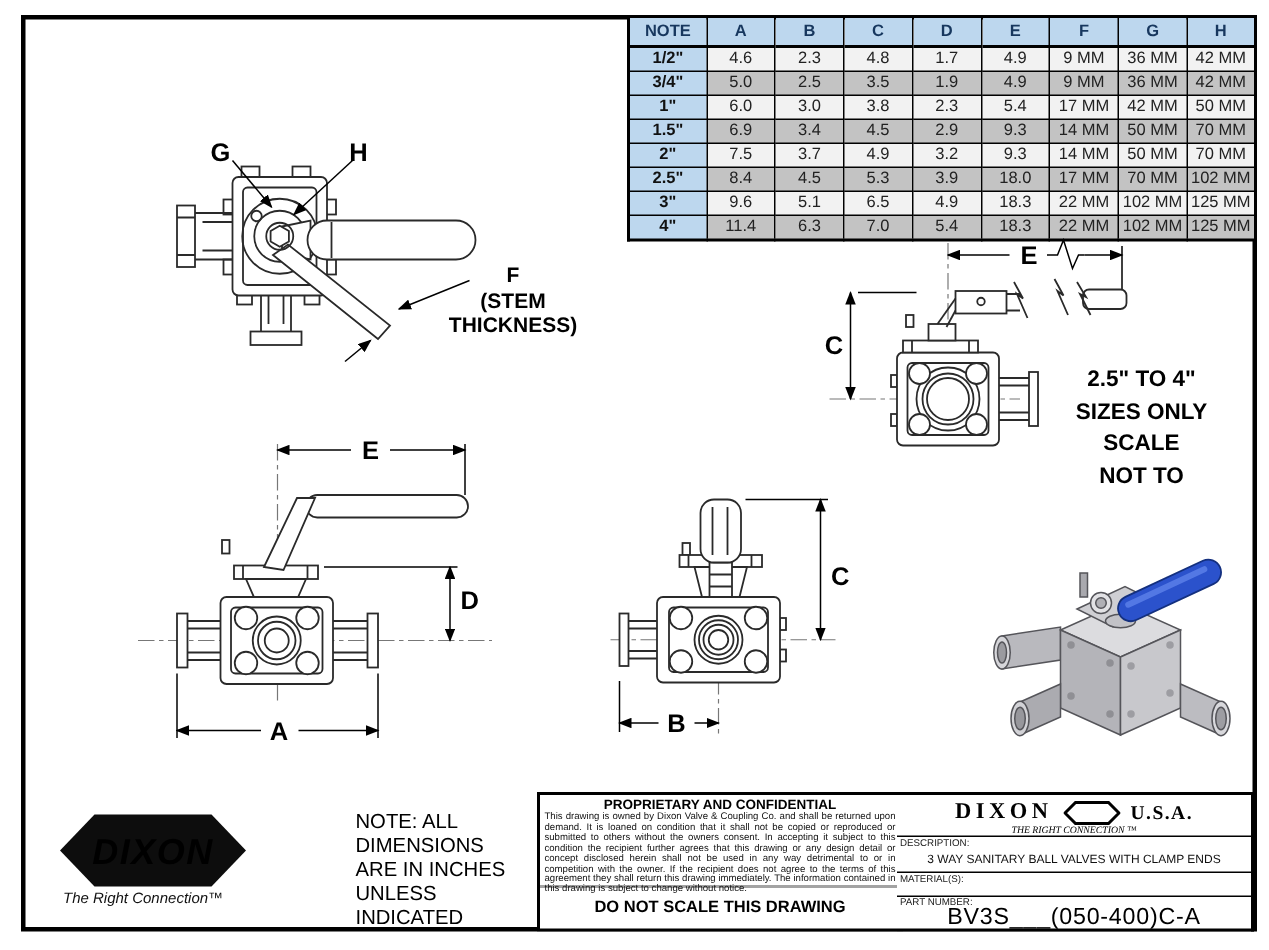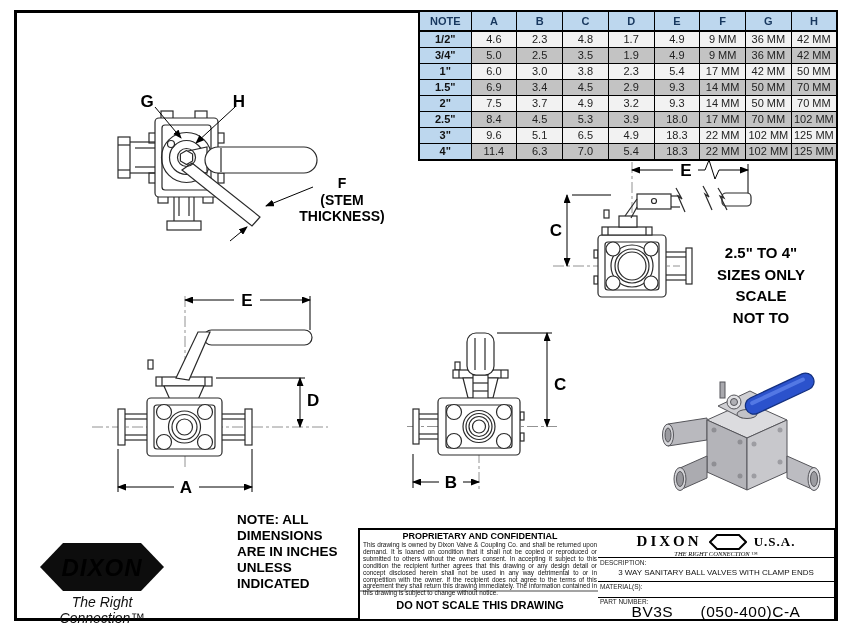--- a/index.html
+++ b/index.html
@@ -25,25 +25,25 @@
   .dimtxt{font-size:17px;}
   .ftxt{font-size:14px;}
   .ln{stroke:#2a2a2a;stroke-width:1.2;fill:none;}
   .lnw{stroke:#2a2a2a;stroke-width:1.2;fill:#fff;}
   .dim{stroke:#000;stroke-width:1;fill:none;}
   .cl{stroke:#777;stroke-width:.8;fill:none;stroke-dasharray:11 3 3 3;}
 
   
   .scale-note{position:absolute;left:700px;top:242px;width:122px;text-align:center;
               font-size:15px;font-weight:bold;line-height:21.5px;}
-  .note{position:absolute;left:237px;top:512px;width:106px;font-size:13.5px;font-weight:bold;line-height:16px;}
+  .note{position:absolute;left:237px;top:540px;width:106px;font-size:13.5px;font-weight:normal;line-height:16px;}
 
   
-  .logo-tag{position:absolute;left:42px;top:594px;width:120px;text-align:center;
-            font-style:italic;font-size:14px;color:#111;}
+  .logo-tag{position:absolute;left:42px;top:594px;width:120px;text-align:left;
+            font-style:italic;font-size:10px;color:#111;}
 
   
   .tb-left{position:absolute;left:358px;top:528px;width:240px;height:89px;border:2px solid #000;background:#fff;}
   .tb-prop{height:62px;border-bottom:2px solid #a3a3a3;padding:1px 3px 0 3px;box-sizing:border-box;}
   .tb-prop h3{margin:0;text-align:center;font-size:9px;}
   .tb-prop p{margin:1px 0 0 0;font-size:6.4px;line-height:6.9px;text-align:justify;color:#111;}
   .tb-dns{height:26px;line-height:26px;text-align:center;font-weight:bold;font-size:11px;}
   .tb-right{position:absolute;left:598px;top:528px;width:236px;height:89px;border:2px solid #000;border-left:none;background:#fff;}
   .tb-brand{height:28px;border-bottom:1px solid #000;text-align:center;padding-top:3px;box-sizing:border-box;}
   .tb-brand-line{display:flex;align-items:center;justify-content:center;gap:7px;

